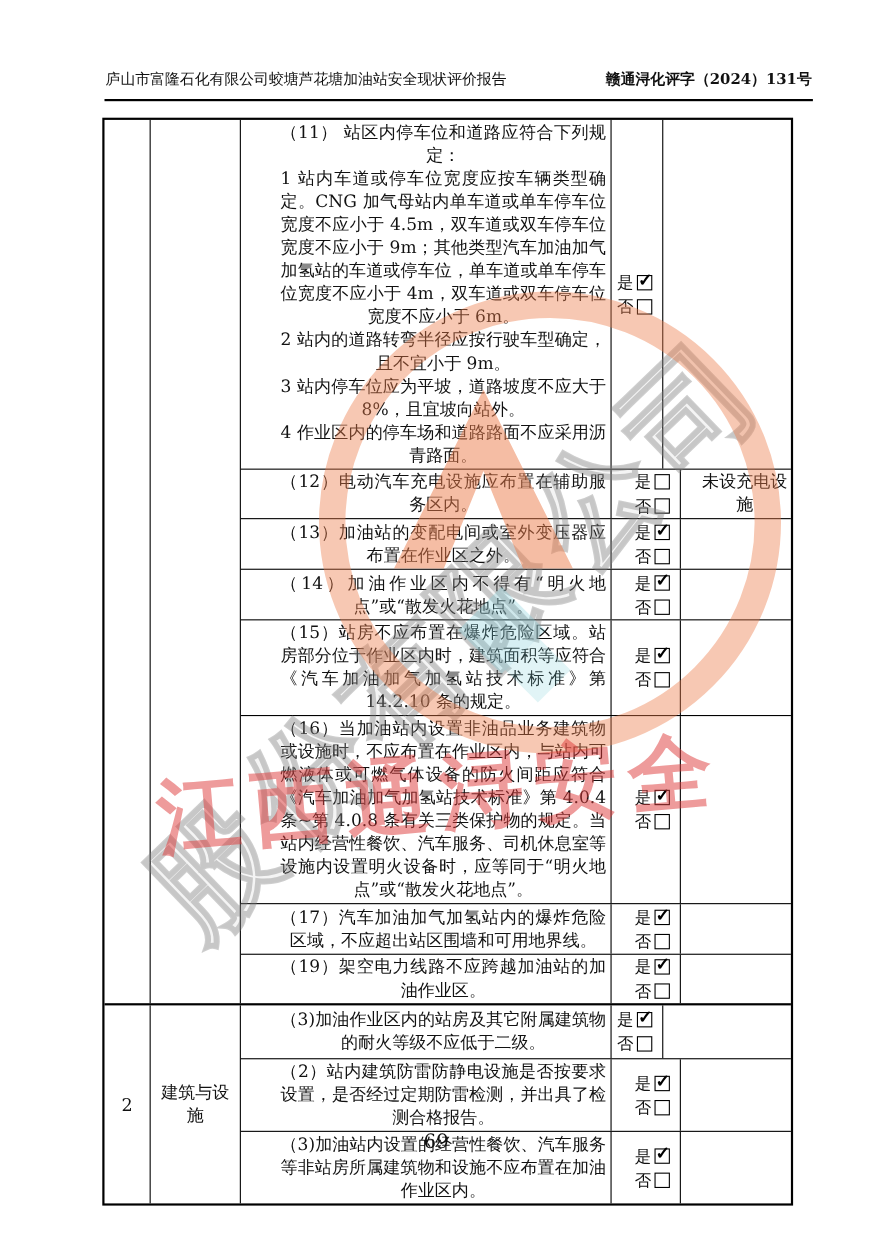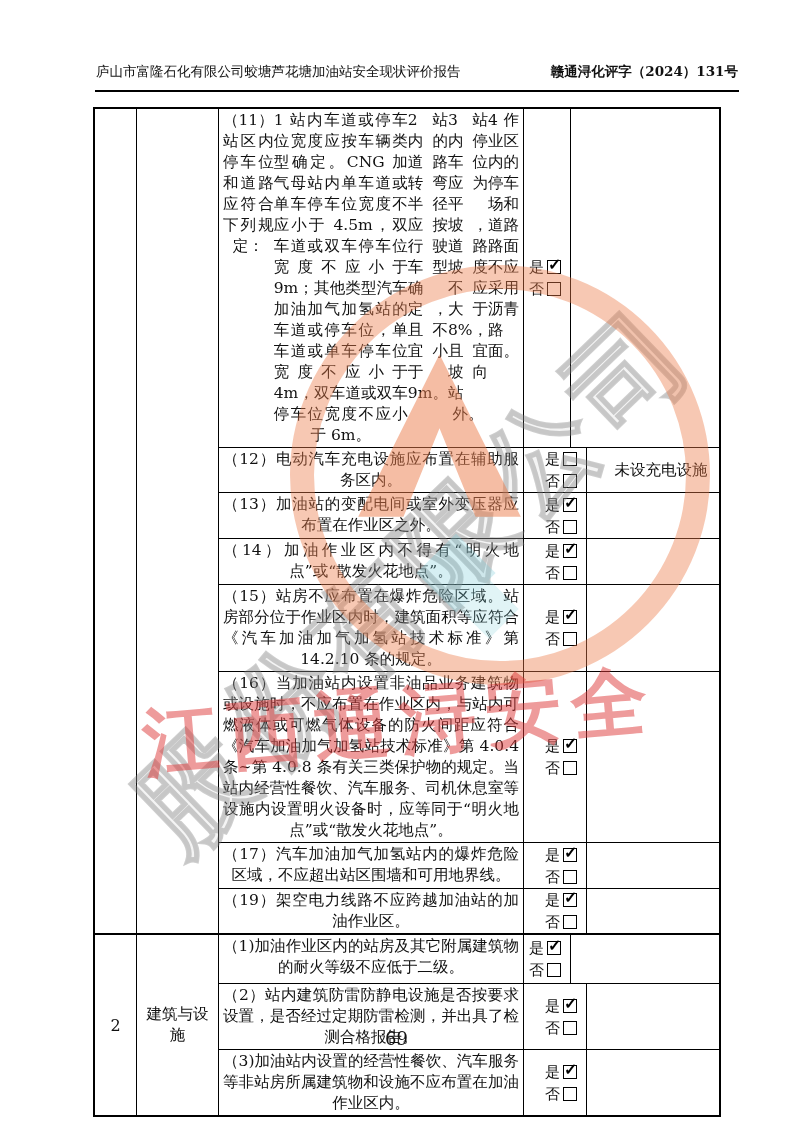--- a/index.html
+++ b/index.html
@@ -21,22 +21,22 @@
   .col-seq{width:42px; border-right:1.5px solid #000; box-sizing:border-box;
     display:flex; align-items:center; justify-content:center; font-size:16px;}
   .col-cat{width:82px; border-right:1.5px solid #000; box-sizing:border-box;
     display:flex; align-items:center; justify-content:center; text-align:center;
     font-size:15.5px; line-height:21px; padding:0 8px;}
   .rowswrap{flex:1; display:flex; flex-direction:column;}
   .row{display:flex; align-items:stretch; box-sizing:border-box;}
   .row + .row{border-top:1.5px solid #000;gap:16px;}
   .cell{box-sizing:border-box;}
   .c-content{width:305px; border-right:1.5px solid #000; padding:1px 4px;
-    display:flex; flex-direction:row; justify-content:center;
-    font-size:15.5px; line-height:21px;}
+    display:flex; flex-direction:column; justify-content:center;
+    font-size:15.5px; line-height:21px;margin-left:32px;}
   .para{margin:0; text-align:justify; text-align-last:center; text-justify:inter-ideograph;}
   .c-check{width:47px; border-right:1.5px solid #000; display:flex; flex-direction:column;
     justify-content:center; padding-left:5px; font-size:15px;}
   .ck-line{display:flex; align-items:center; gap:3px; line-height:22px;}
   .box{display:inline-block; width:12px; height:12px; border:1.5px solid #000; position:relative; background:#fff;}
   .box.checked::after{content:"✓"; position:absolute; left:0px; top:-7px; font-size:16px; font-weight:bold; color:#000;}
   .c-note{flex:1; display:flex; align-items:center; justify-content:center;
     font-size:15.5px; text-align:center;}
   
   .h274{min-height:274px}.h44{min-height:44px}.h46{min-height:46px}
@@ -223,21 +223,21 @@
       </div>
     </div>
 
     <div class="section sec2">
       <div class="col-seq">2</div>
       <div class="col-cat">建筑与设施</div>
       <div class="rowswrap">
 
         <div class="row h48">
           <div class="cell c-content">
-            <p class="para">（1)加油作业区内的站房及其它附属建筑物的耐火等级不应低于二级。</p>
+            <p class="para">（3)加油作业区内的站房及其它附属建筑物的耐火等级不应低于二级。</p>
           </div>
           <div class="cell c-check">
             <div class="ck-line">
                 <span>是</span>
                 <span class="box checked"></span>
               </div>
             <div class="ck-line">
                 <span>否</span>
                 <span class="box"></span>
               </div>

